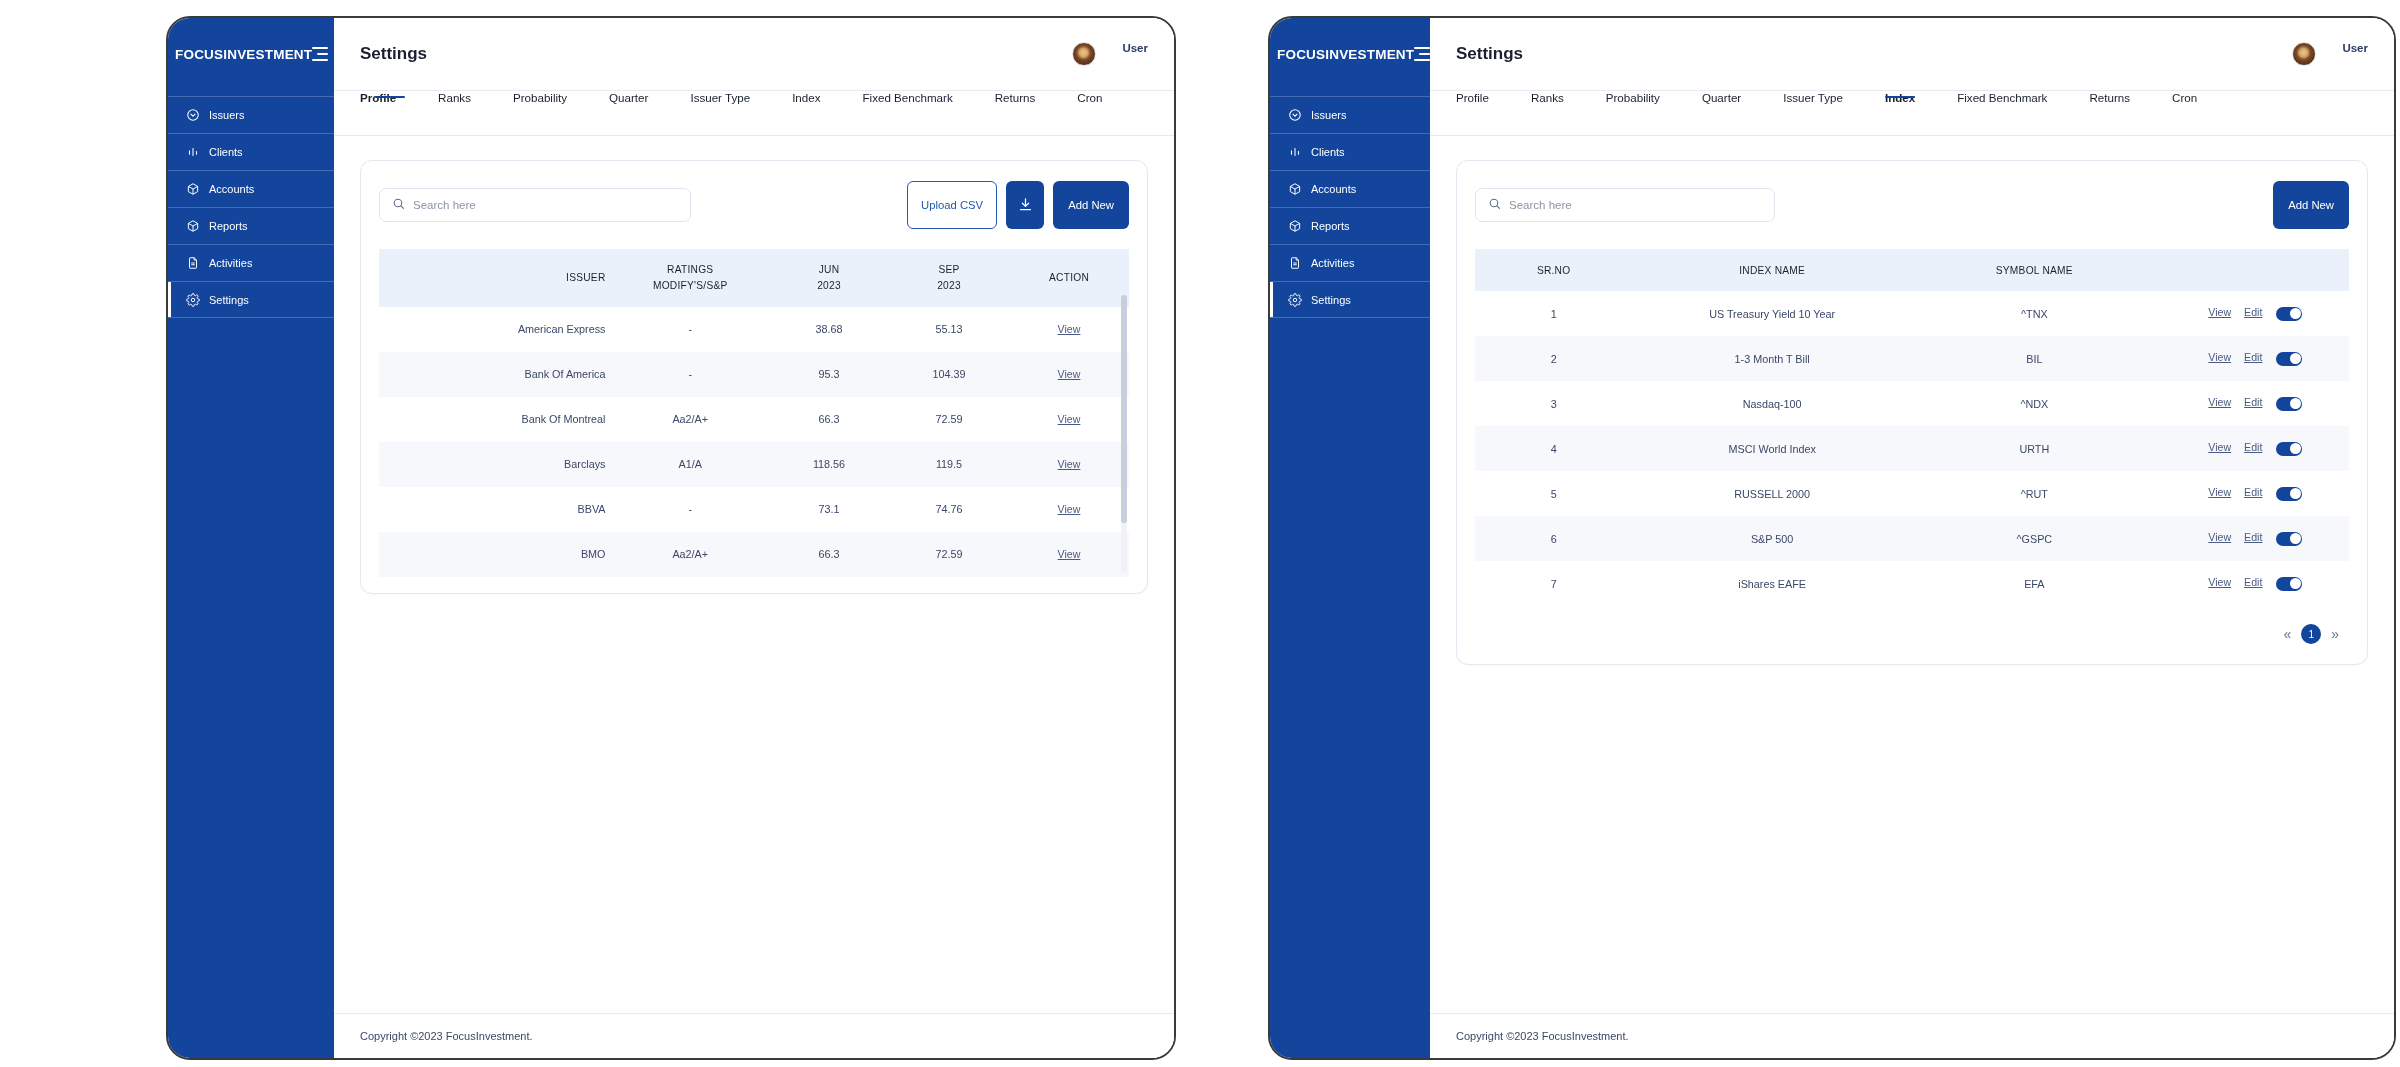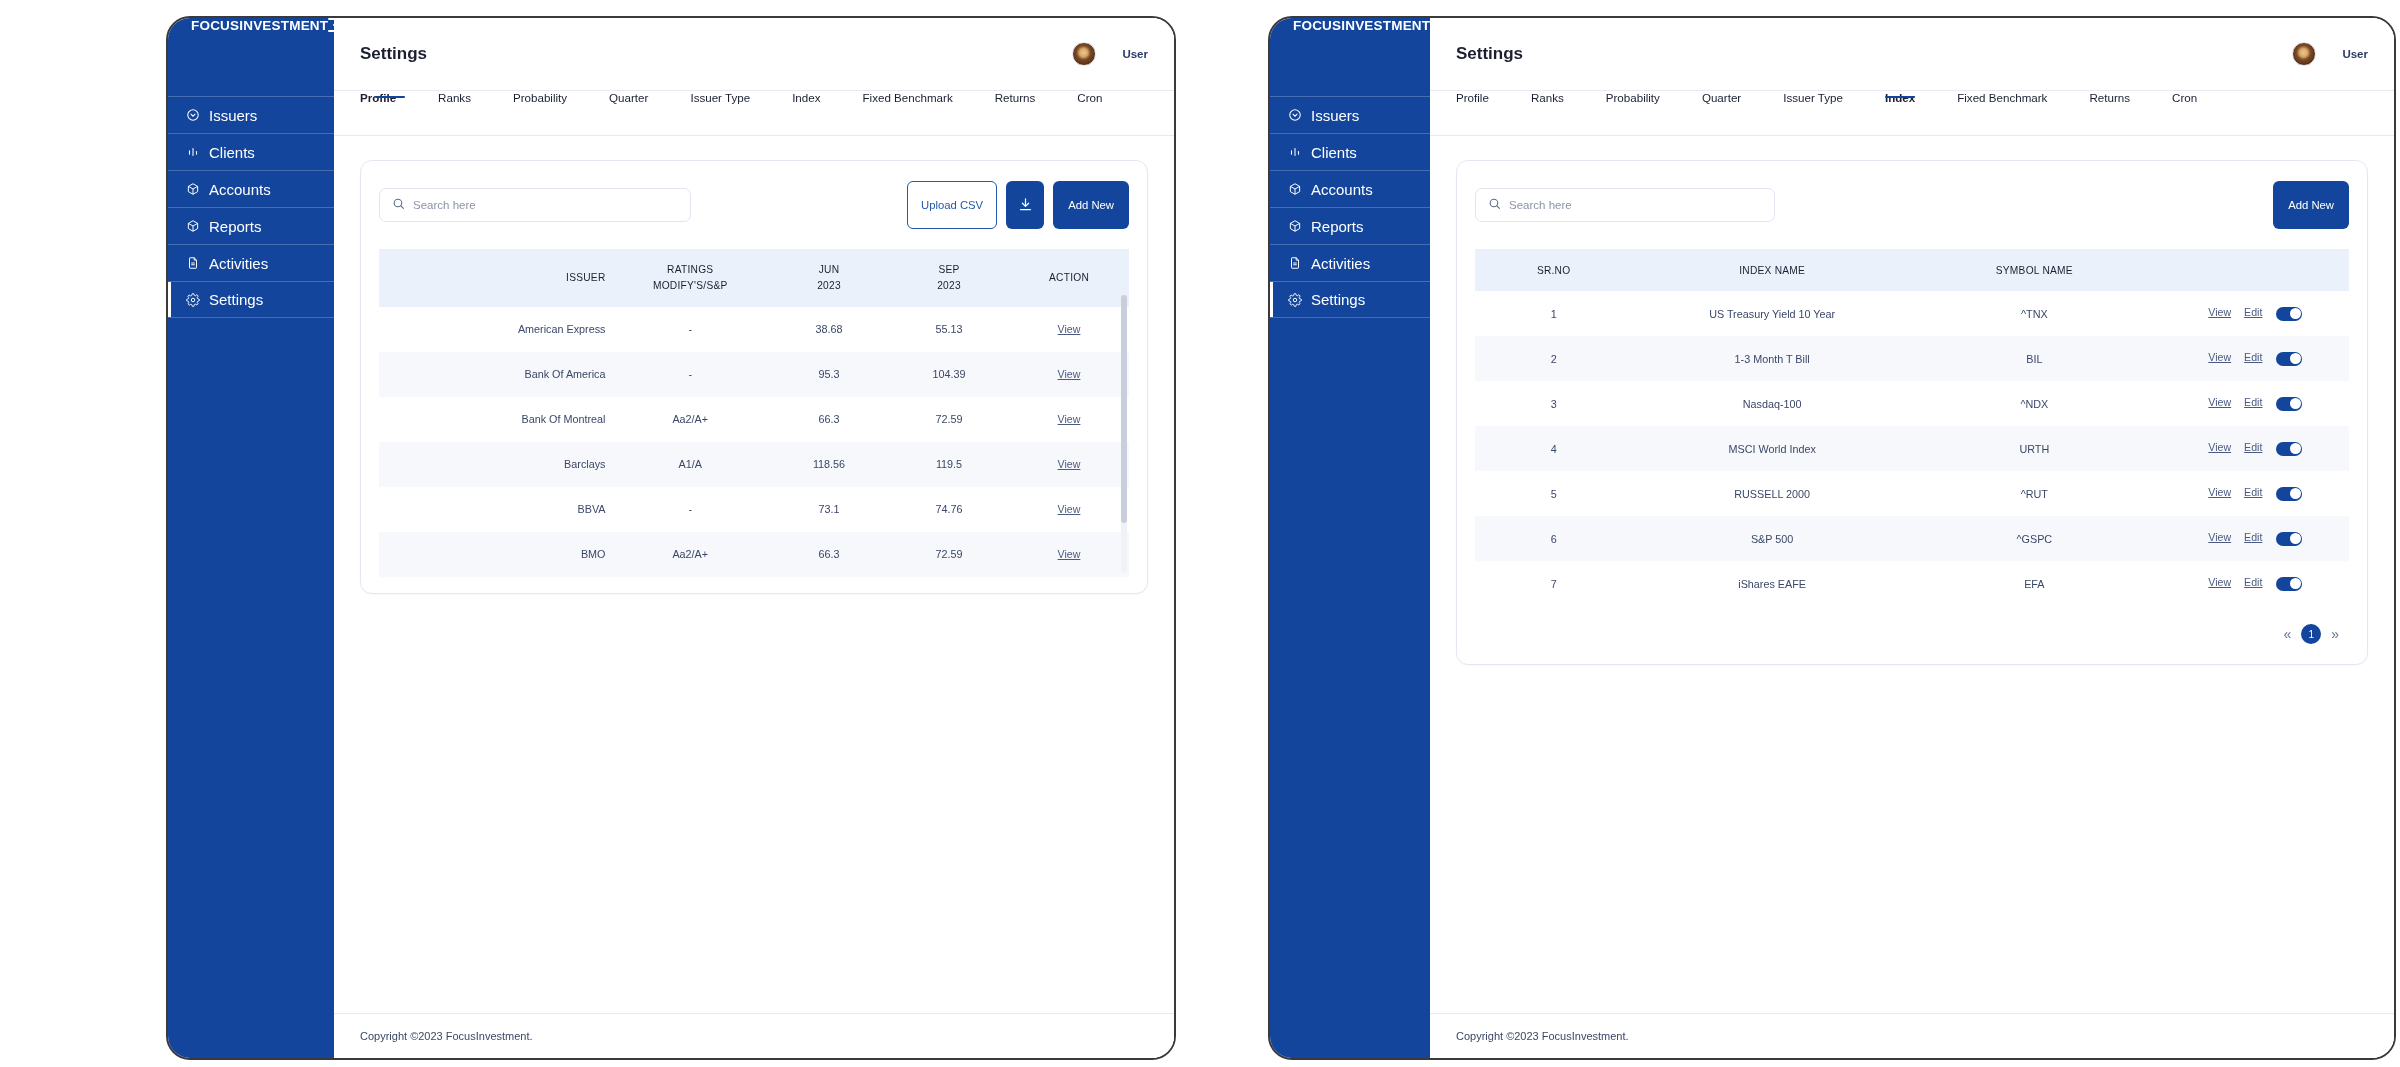--- a/index.html
+++ b/index.html
@@ -27,43 +27,43 @@
   
   .sidebar {
     position: absolute; left: 0; top: 0; bottom: 0;
     width: 166px;
     background: #12459b;
     color: #ffffff;
   }
   .panel.p-right .sidebar { width: 160px; }
   .brand {
     height: 72px;
-    display: flex; justify-content: space-between;
-    padding: 0 16px 0 23px;
+    display: flex; align-items: center; justify-content: space-between;
+    padding: 0 16px 0 7px;
   }
   .brand-text {
     font-size: 13.5px; font-weight: 700; letter-spacing: 0.2px; color:#fff;
     white-space: nowrap;
   }
   .hamburger { width: 16px; height: 14px; position: relative; cursor: pointer; flex:none; }
   .hamburger i {
     position:absolute; left:0; height:1.6px; background:#fff; border-radius:1px;
   }
   .hamburger i:nth-child(1){ top:0; width:100%; }
   .hamburger i:nth-child(2){ top:6px; width:72%; left:28%; }
   .hamburger i:nth-child(3){ top:12px; width:100%; }
 
   .nav { margin-top: 6px; }
   .nav-item {
     position: relative;
     display: flex; align-items: center; gap: 9px;
     height: 37px;
     padding-left: 18px;
     border-top: 1px solid rgba(255,255,255,0.22);
-    font-size: 15px;
+    font-size: 11px;
     color: #ffffff;
     cursor: pointer;
   }
   .nav-item:last-child { border-bottom: 1px solid rgba(255,255,255,0.22); }
   .nav-item.active::before {
     content:""; position:absolute; left:0; top:0; bottom:0; width:3px; background:#ffffff;
   }
   .nav-icon { width: 14px; height: 14px; flex:none; display:block; }
   .nav-icon svg { width:14px; height:14px; display:block; }
 
@@ -76,21 +76,21 @@
   }
   .panel.p-right .main { left: 160px; }
 
   .topbar {
     height: 72px; flex: none;
     display: flex; align-items: center; justify-content: space-between;
     padding: 0 26px 0 26px;
     background: #fff;
   }
   .page-title { font-size: 17px; font-weight: 700; color: #1b2030; }
-  .user-chip { display: flex; align-items: center; gap: 26px; cursor: pointer; }
+  .user-chip { display: flex; gap: 26px; cursor: pointer; }
   .avatar {
     width: 24px; height: 24px; border-radius: 50%;
     background: radial-gradient(circle at 48% 44%, #e8c79a 0%, #d9a765 24%, #7a4a26 42%, #5a3118 70%, #3d2110 100%);
     border: 1px solid #e3e6ee;
     flex: none;
   }
   .user-name { font-size: 11.5px; font-weight: 700; color: #2b3c66; }
 
   .tabsbar {
     flex: none;

